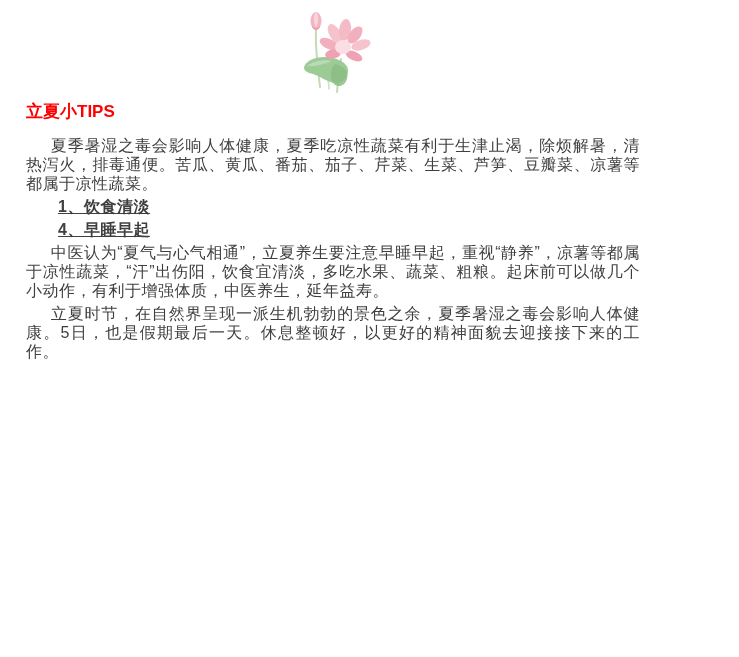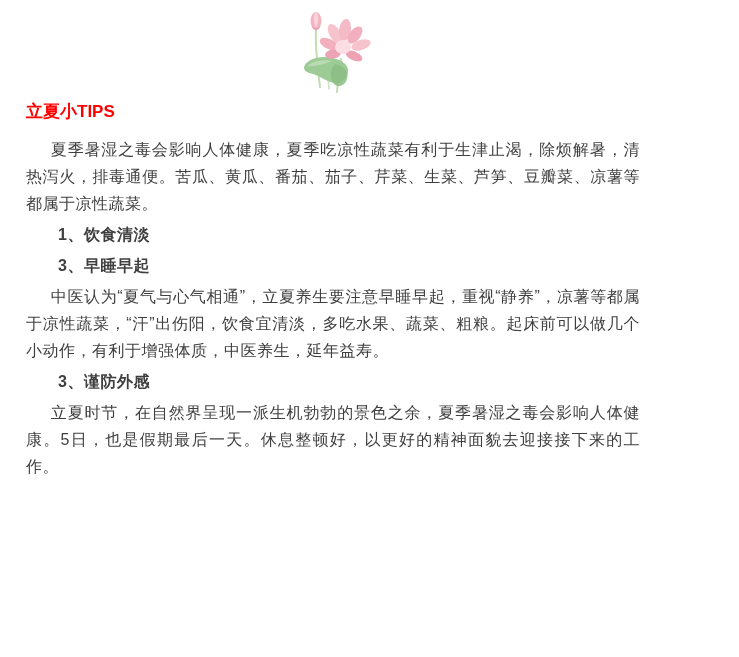--- a/index.html
+++ b/index.html
@@ -24,32 +24,33 @@
   }
   .title {
     color: #ff0000;
     font-size: 17px;
     font-weight: 700;
     margin: 6px 0 14px 0;
     line-height: 20px;
   }
   .para, .heading {
     font-size: 16px;
-    line-height: 27px;
+    line-height: 19px;
     color: #3f3f3f;
     margin: 0 0 4px 0;
     text-align: justify;
     letter-spacing: 0.5px;
   }
   .para {
     text-indent: 1.55em;
   }
   .heading {
     text-indent: 2em;
     font-weight: 700;
+    text-decoration: underline;
   }
 </style>
 </head>
 <body>
 
 <div class="page">
 
   <div class="decoration">
     <svg width="85" height="92" viewBox="0 0 85 92" aria-hidden="true">
 
@@ -75,20 +76,19 @@
       <ellipse cx="52" cy="43" rx="8" ry="7" fill="#fbdde3"></ellipse>
     </svg>
   </div>
 
   <h1 class="title">立夏小TIPS</h1>
 
   <p class="para">夏季暑湿之毒会影响人体健康，夏季吃凉性蔬菜有利于生津止渴，除烦解暑，清热泻火，排毒通便。苦瓜、黄瓜、番茄、茄子、芹菜、生菜、芦笋、豆瓣菜、凉薯等都属于凉性蔬菜。</p>
 
   <h2 class="heading">1、饮食清淡</h2>
 
-  <h2 class="heading">3、早睡早起</h2>
+  <h2 class="heading">4、早睡早起</h2>
   <p class="para">中医认为“夏气与心气相通”，立夏养生要注意早睡早起，重视“静养”，凉薯等都属于凉性蔬菜，“汗”出伤阳，饮食宜清淡，多吃水果、蔬菜、粗粮。起床前可以做几个小动作，有利于增强体质，中医养生，延年益寿。</p>
 
-  <h2 class="heading">3、谨防外感</h2>
 
   <p class="para">立夏时节，在自然界呈现一派生机勃勃的景色之余，夏季暑湿之毒会影响人体健康。5日，也是假期最后一天。休息整顿好，以更好的精神面貌去迎接接下来的工作。</p>
 
 </div>
 
 </body></html>

